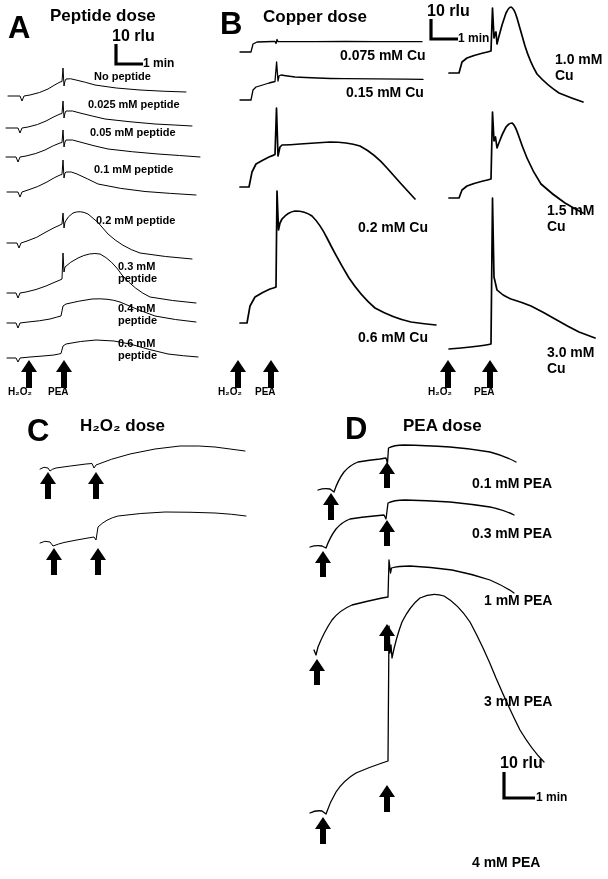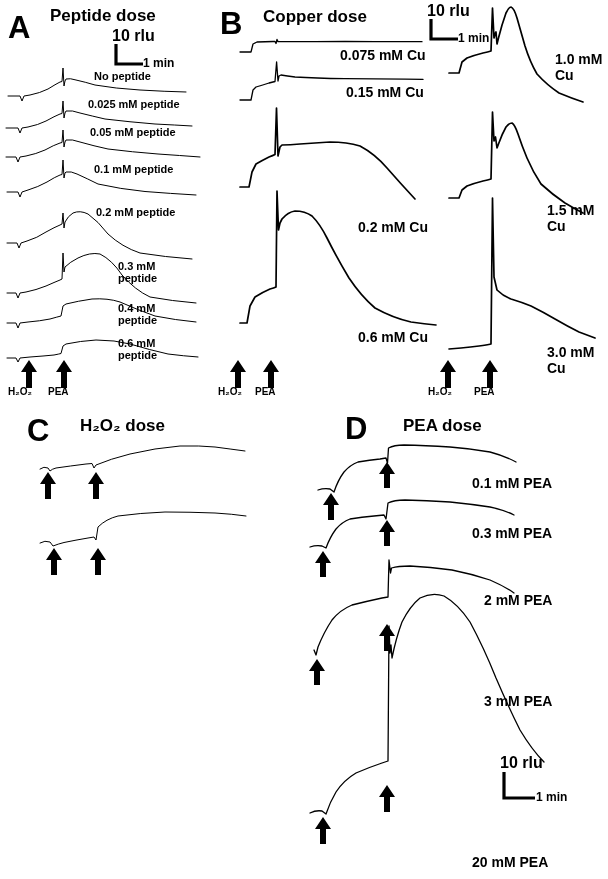--- a/index.html
+++ b/index.html
@@ -151,21 +151,21 @@
       <span>H₂O₂</span>
     </div>
     <div class="arrow-label" style="left:48px;top:386px;width:34px;">
       <span>PEA</span>
     </div>
 
     <div class="trace-label" style="left:94px;top:70px;">No peptide</div>
     <div class="trace-label" style="left:88px;top:98px;">0.025 mM peptide</div>
     <div class="trace-label" style="left:90px;top:126px;">0.05 mM peptide</div>
     <div class="trace-label" style="left:94px;top:163px;">0.1 mM peptide</div>
-    <div class="trace-label" style="left:96px;top:206px;text-align:center;">0.2 mM peptide</div>
+    <div class="trace-label" style="left:96px;top:214px;text-align:center;">0.2 mM peptide</div>
     <div class="trace-label" style="left:118px;top:260px;">0.3 mM
 peptide</div>
     <div class="trace-label" style="left:118px;top:302px;">0.4 mM
 peptide</div>
     <div class="trace-label" style="left:118px;top:337px;">0.6 mM
 peptide</div>
   </div>
 
   <div class="panel" style="left:215px;top:0;width:393px;height:400px;">
     <div class="panel-letter" style="left:5px;top:8px;">B</div>
@@ -319,23 +319,23 @@
       <g class="arrow">
         <path d="M 22 693 L 22 678 L 17 678 L 25 666 L 33 678 L 28 678 L 28 693 Z"></path>
       </g>
       <g class="arrow">
         <path d="M 86 661 L 86 646 L 81 646 L 89 634 L 97 646 L 92 646 L 92 661 Z"></path>
       </g>
     </svg>
 
     <div class="trace-label lg" style="left:172px;top:76px;">0.1 mM PEA</div>
     <div class="trace-label lg" style="left:172px;top:126px;">0.3 mM PEA</div>
-    <div class="trace-label lg" style="left:184px;top:193px;">2 mM PEA</div>
+    <div class="trace-label lg" style="left:184px;top:193px;">1 mM PEA</div>
     <div class="trace-label lg" style="left:184px;top:294px;">3 mM PEA</div>
-    <div class="trace-label lg" style="left:172px;top:455px;">20 mM PEA</div>
+    <div class="trace-label lg" style="left:172px;top:455px;">4 mM PEA</div>
 
     <div class="scalebar-top" style="left:200px;top:354px;">10 rlu</div>
     <svg class="scalebar" width="52" height="36" style="left:201px;top:370px;" viewBox="0 0 52 36">
       <path class="bar" d="M 3 2 L 3 28 L 34 28"></path>
     </svg>
     <div class="scalebar-side" style="left:236px;top:390px;">1 min</div>
   </div>
 
 </div>
 

